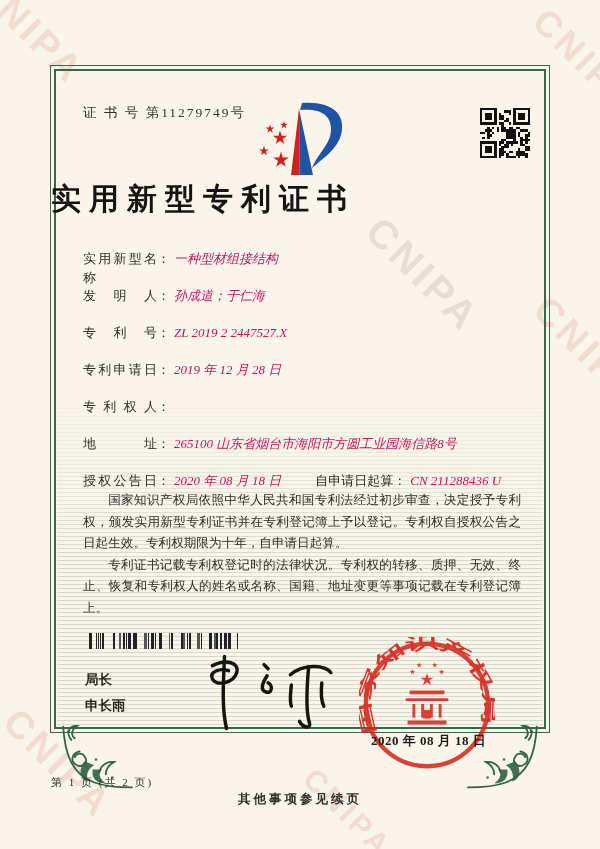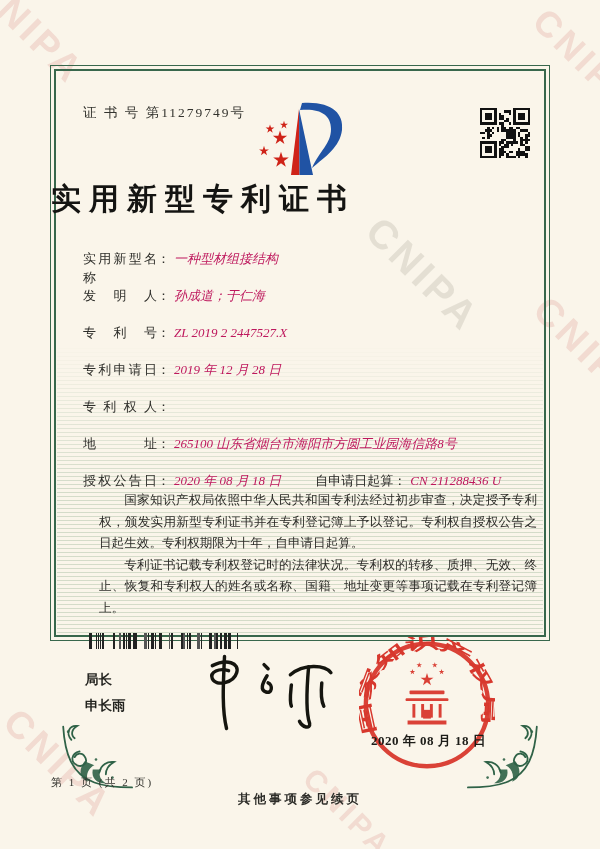--- a/index.html
+++ b/index.html
@@ -10,21 +10,21 @@
     color:#2b2b28;
   }
   .wm{
     position:absolute;font-family:"Liberation Sans","DejaVu Sans",sans-serif;
     font-weight:bold;letter-spacing:4px;transform:rotate(45deg);
     pointer-events:none;white-space:nowrap;
   }
   .wm-gray{color:rgba(196,190,178,0.40);}
   .wm-pink{color:rgba(233,194,183,0.50);}
   .frame{
-    position:absolute;left:50px;top:65px;width:500px;height:576px;
+    position:absolute;left:50px;top:65px;width:500px;height:668px;
     border:1px solid #38674c;box-sizing:border-box;
   }
   .frame-inner{
     position:absolute;inset:3px;border:2px solid #38674c;pointer-events:none;
   }
   .guilloche{
     position:absolute;inset:6px;
     background:repeating-linear-gradient(180deg, rgba(104,148,110,0.28) 0 1px, rgba(0,0,0,0) 1px 4px);
     -webkit-mask-image:linear-gradient(to bottom, transparent 0 48%, rgba(0,0,0,.55) 62%, rgba(0,0,0,.95) 74%, rgba(0,0,0,.95) 100%);
     mask-image:linear-gradient(to bottom, transparent 0 48%, rgba(0,0,0,.55) 62%, rgba(0,0,0,.95) 74%, rgba(0,0,0,.95) 100%);
@@ -37,21 +37,21 @@
     position:absolute;left:0;top:113px;width:100%;text-align:left;
     font-size:30px;font-weight:bold;letter-spacing:8px;color:#141412;
   }
   .fields{position:absolute;left:32px;top:183px;width:440px;font-size:13px;}
   .frow{height:37px;display:flex;align-items:flex-start;line-height:19px;}
   .flabel{display:inline-block;width:74px;text-align:justify;text-align-last:justify;color:#2e2e2a;}
   .fcolon{display:inline-block;color:#2e2e2a;}
   .fvalue{display:inline-block;margin-left:4px;color:#be185d;font-style:italic;}
   .grant-group2{margin-left:34px;display:flex;}
   .paras{
-    position:absolute;left:48px;top:424px;width:438px;
+    position:absolute;left:32px;top:424px;width:438px;
     font-size:12.6px;line-height:21.5px;text-align:justify;color:#2c2c28;
   }
   .paras p{margin:0;text-indent:2em;}
   .barcode{position:absolute;left:36px;top:567px;width:156px;height:16px;}
   .sig-block{position:absolute;left:34px;top:601px;font-size:13.5px;font-weight:bold;line-height:26px;color:#23231f;}
   .sig-svg{position:absolute;left:135px;top:583px;width:152px;height:86px;}
   .seal{position:absolute;left:308px;top:571px;width:136px;height:136px;opacity:.92;}
   .seal-date{
     position:absolute;left:320px;top:666px;width:130px;font-size:13px;font-weight:bold;
     color:#1c1c18;letter-spacing:0.5px;white-space:nowrap;

